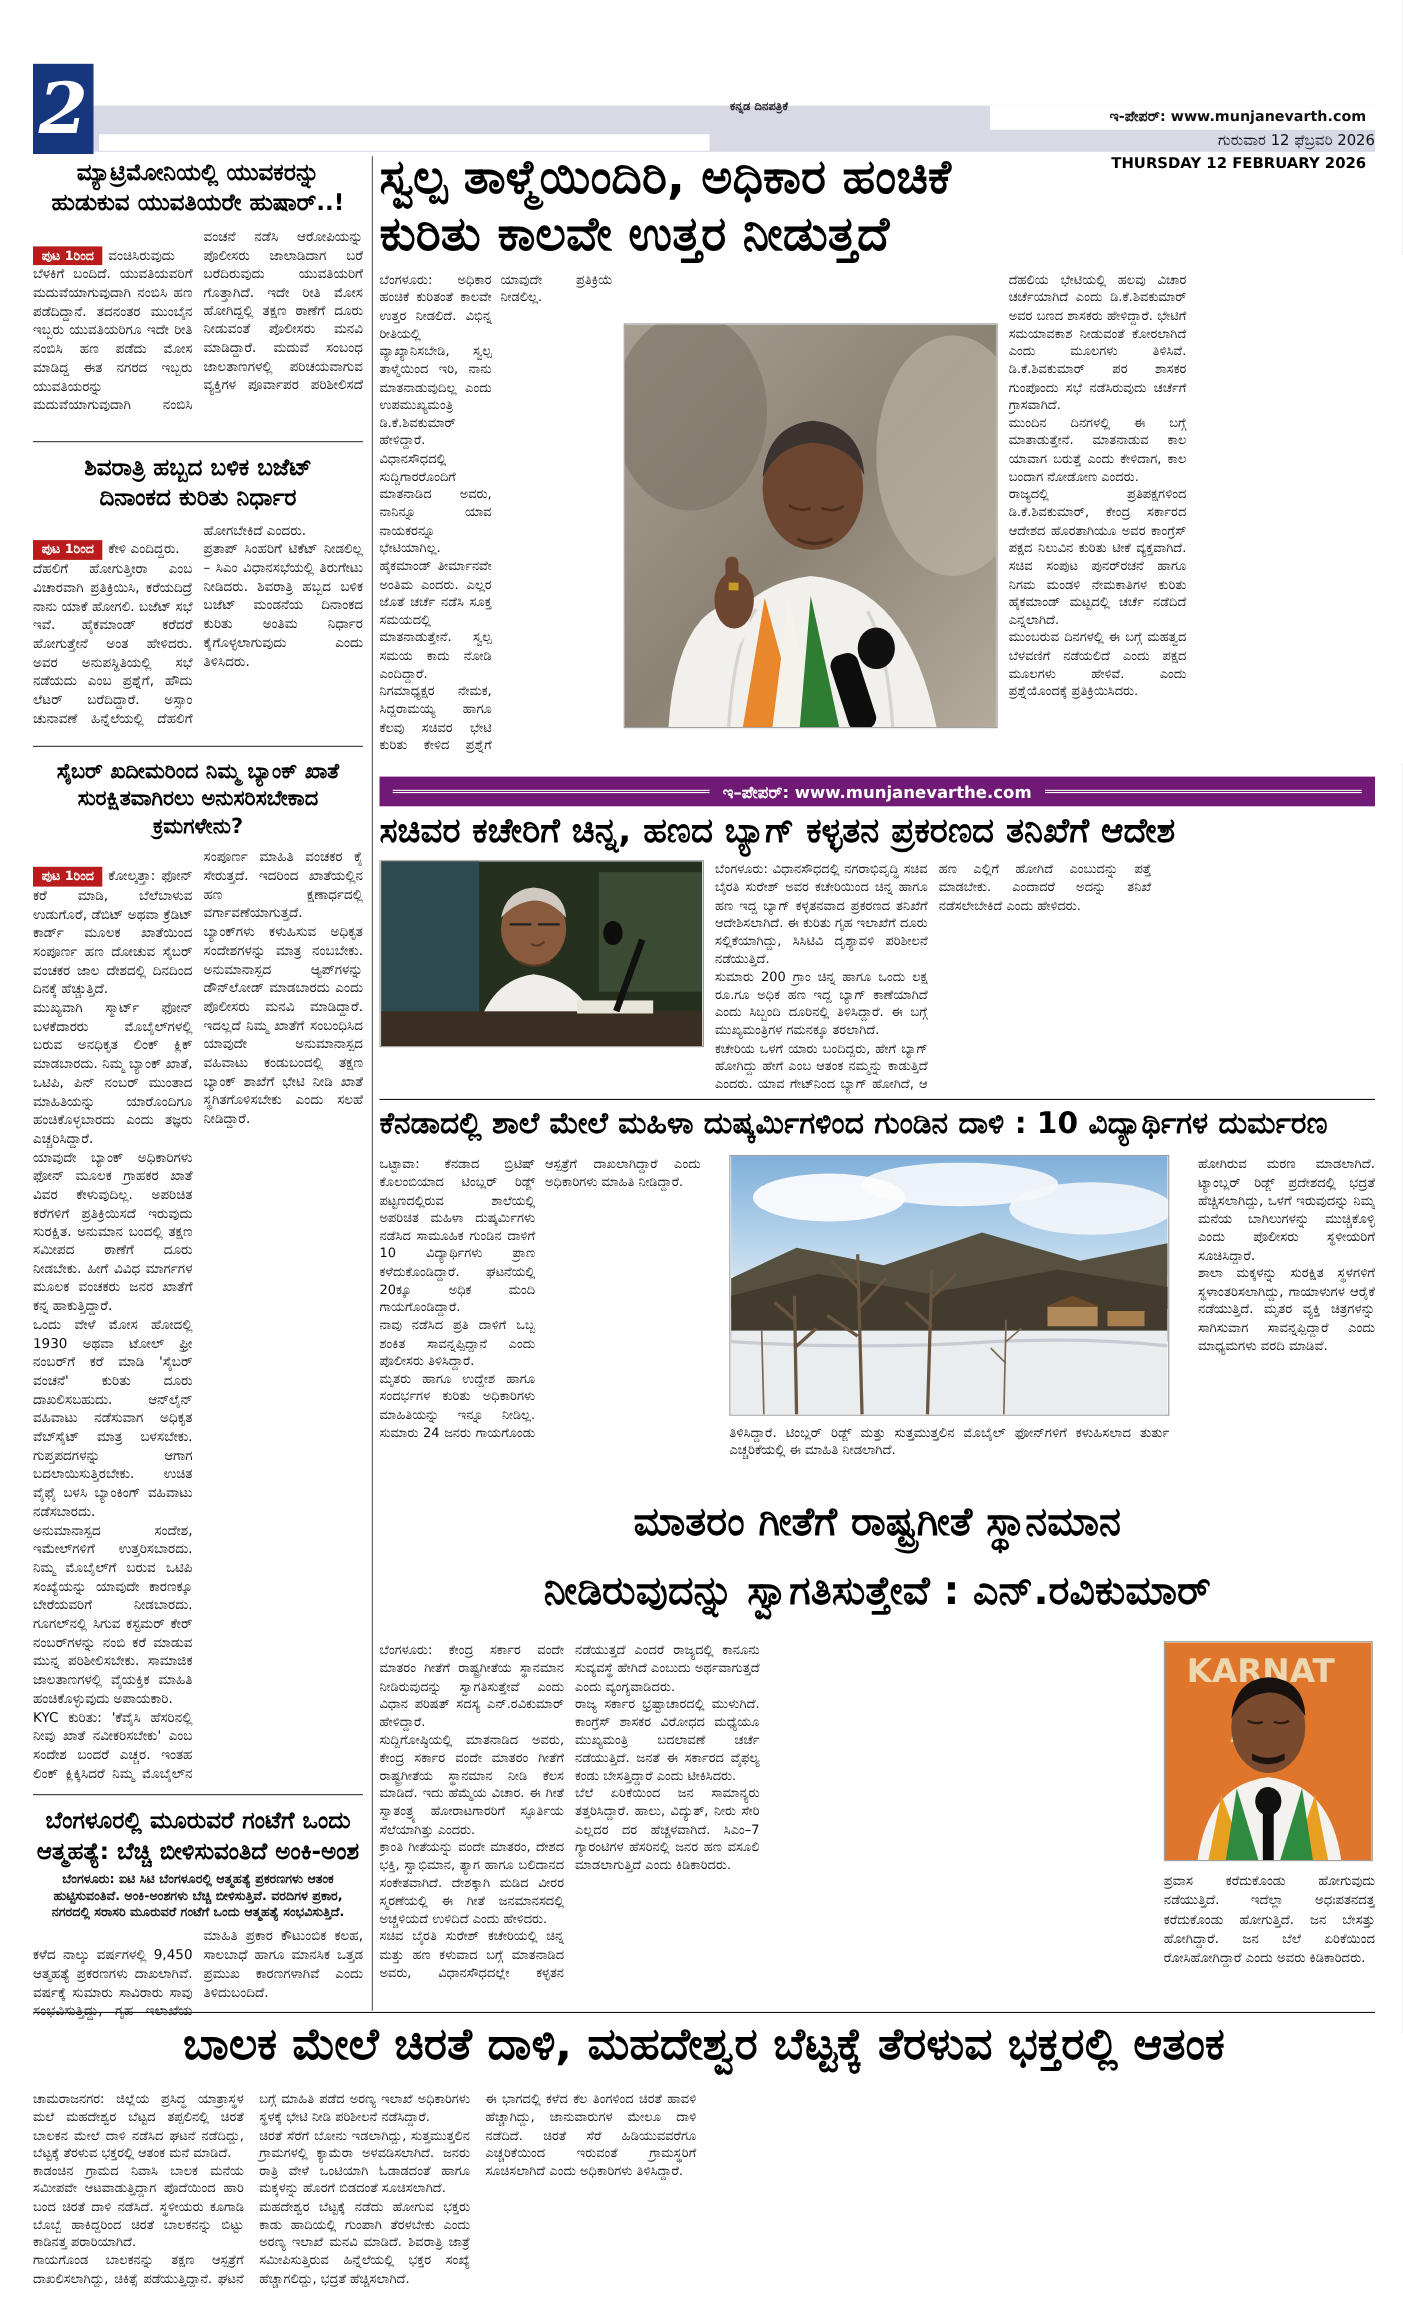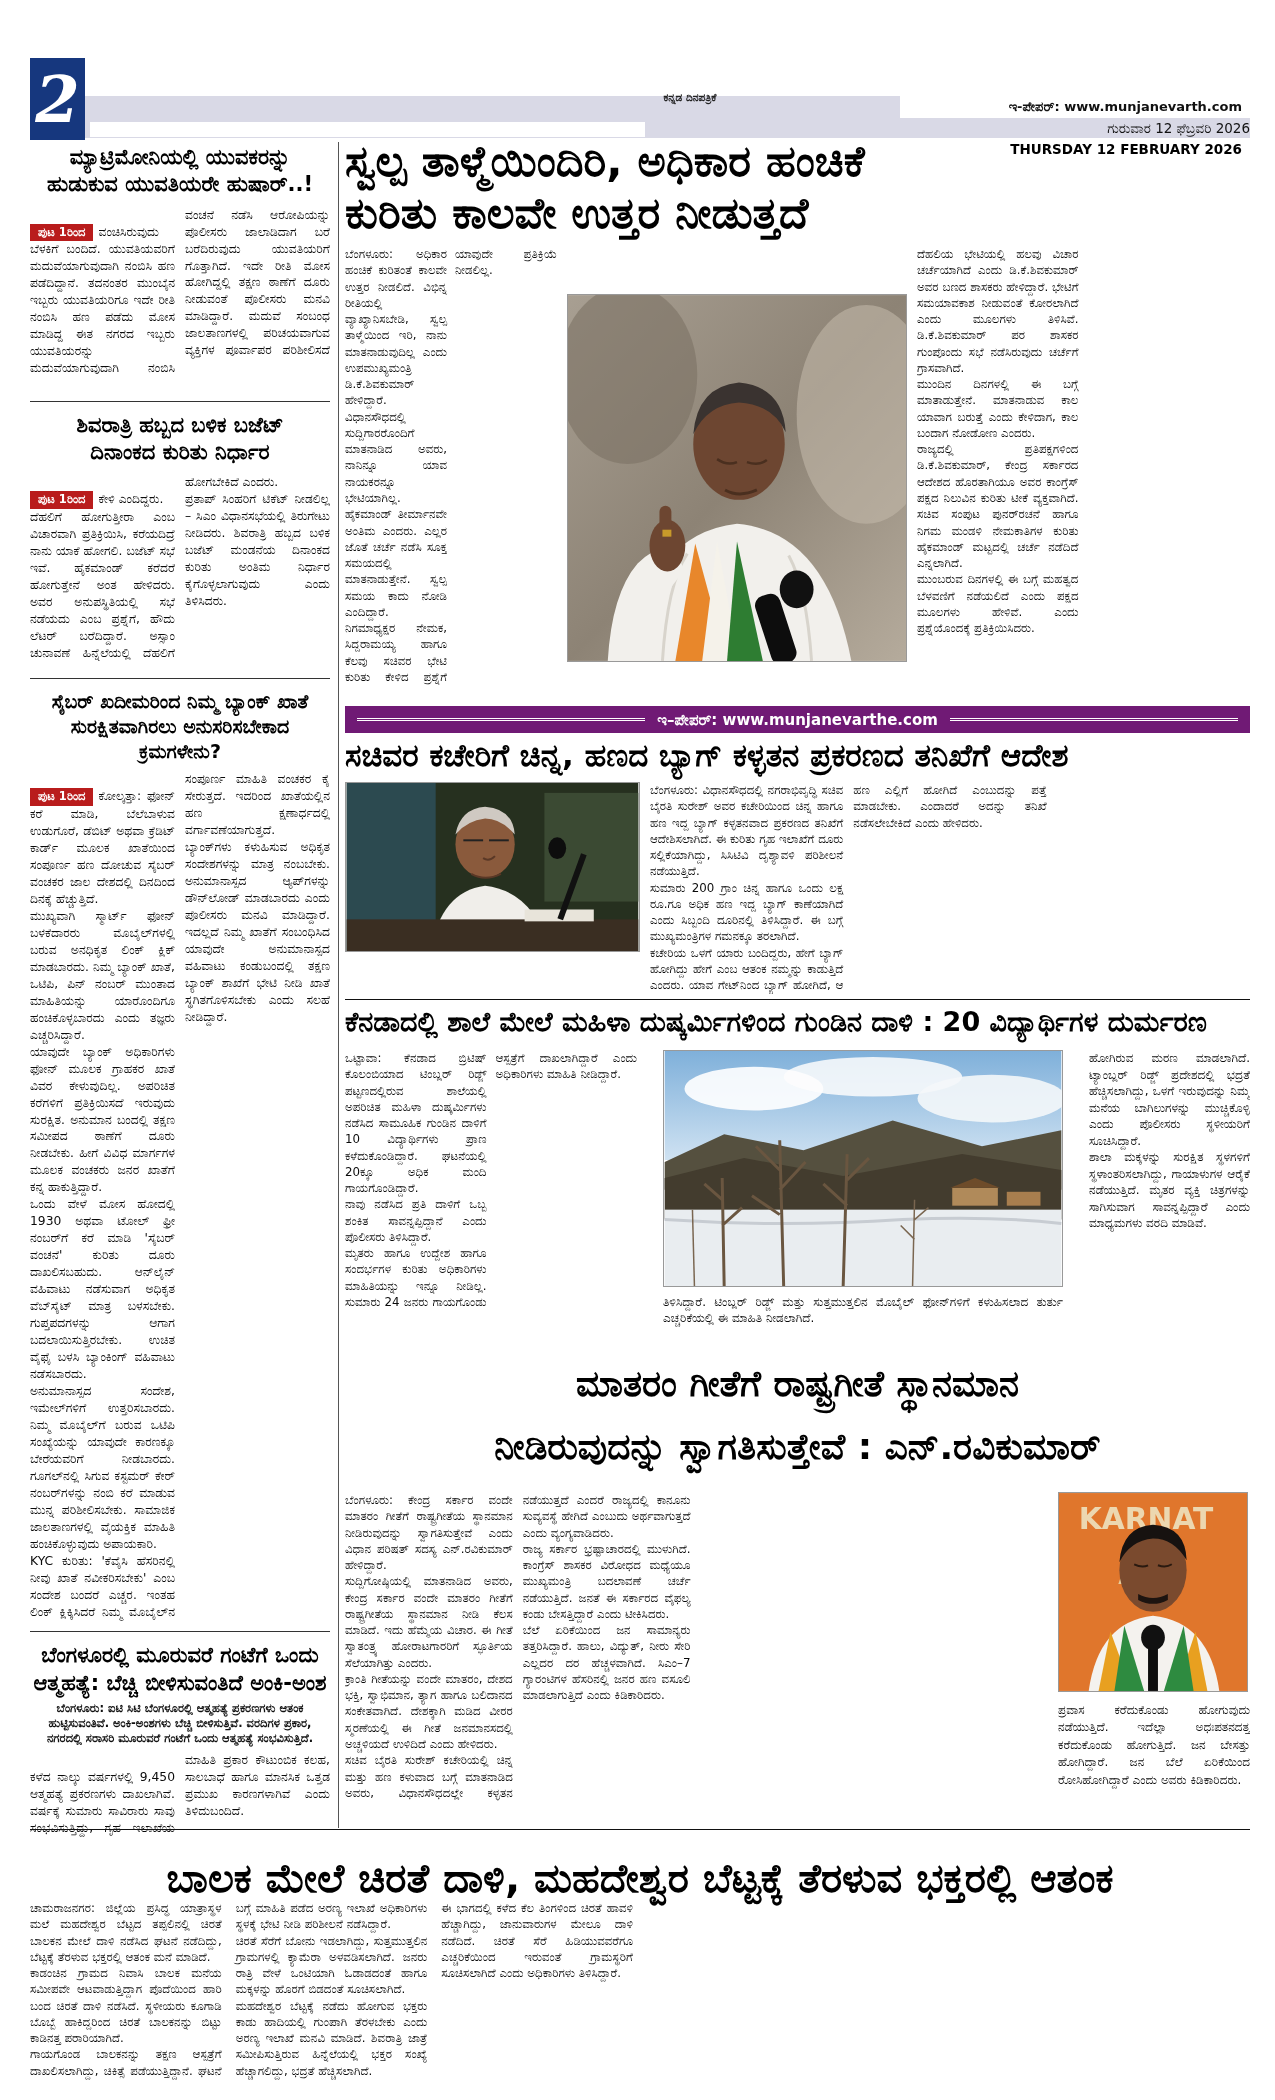--- a/index.html
+++ b/index.html
@@ -59,21 +59,21 @@
   .canada-caption{margin-top:4px;height:44px;font-size:12px;line-height:1.3;}
   .canada-right{flex:1;height:285px;font-size:12px;}
   .anthem-head{position:absolute;left:345px;top:1352px;width:905px;text-align:center;
     font-size:36px;font-weight:bold;line-height:1.75;white-space:pre-line;color:#000;}
   .anthem-row{position:absolute;left:345px;top:1492px;width:905px;display:flex;gap:12px;}
   .anthem-body{flex:1;height:310px;column-count:4;column-gap:10px;font-size:11.8px;}
   .anthem-photo{width:192px;}
   .anthem-caption{margin-top:6px;height:108px;font-size:12px;line-height:1.45;}
   .bottom-hr{position:absolute;left:30px;top:1829px;width:1220px;border-top:1.5px solid #111;}
   .leopard-head{position:absolute;left:30px;top:1836px;width:1220px;text-align:center;
-    font-size:40px;font-weight:bold;color:#000;margin-top:19px;}
+    font-size:40px;font-weight:bold;color:#000;}
   .leopard-body{position:absolute;left:30px;top:1900px;width:1220px;height:183px;
     column-count:6;column-gap:14px;font-size:11.8px;}
   .photo-frame{border:1px solid #999;}
 </style>
 </head>
 <body>
 
 <div class="page">
 
   <div class="band"></div>
@@ -202,21 +202,21 @@
       <rect x="225" y="70" width="6" height="70" transform="rotate(20 228 105)" fill="#111"></rect>
       <ellipse cx="213" cy="66" rx="9" ry="11" fill="#0d0d0d"></ellipse>
     </svg>
     <div class="theft-body kn-body">ಬೆಂಗಳೂರು: ವಿಧಾನಸೌಧದಲ್ಲಿ ನಗರಾಭಿವೃದ್ಧಿ ಸಚಿವ ಬೈರತಿ ಸುರೇಶ್ ಅವರ ಕಚೇರಿಯಿಂದ ಚಿನ್ನ ಹಾಗೂ ಹಣ ಇದ್ದ ಬ್ಯಾಗ್ ಕಳ್ಳತನವಾದ ಪ್ರಕರಣದ ತನಿಖೆಗೆ ಆದೇಶಿಸಲಾಗಿದೆ. ಈ ಕುರಿತು ಗೃಹ ಇಲಾಖೆಗೆ ದೂರು ಸಲ್ಲಿಕೆಯಾಗಿದ್ದು, ಸಿಸಿಟಿವಿ ದೃಶ್ಯಾವಳಿ ಪರಿಶೀಲನೆ ನಡೆಯುತ್ತಿದೆ.
 ಸುಮಾರು 200 ಗ್ರಾಂ ಚಿನ್ನ ಹಾಗೂ ಒಂದು ಲಕ್ಷ ರೂ.ಗೂ ಅಧಿಕ ಹಣ ಇದ್ದ ಬ್ಯಾಗ್ ಕಾಣೆಯಾಗಿದೆ ಎಂದು ಸಿಬ್ಬಂದಿ ದೂರಿನಲ್ಲಿ ತಿಳಿಸಿದ್ದಾರೆ. ಈ ಬಗ್ಗೆ ಮುಖ್ಯಮಂತ್ರಿಗಳ ಗಮನಕ್ಕೂ ತರಲಾಗಿದೆ.
 ಕಚೇರಿಯ ಒಳಗೆ ಯಾರು ಬಂದಿದ್ದರು, ಹೇಗೆ ಬ್ಯಾಗ್ ಹೋಗಿದ್ದು ಹೇಗೆ ಎಂಬ ಆತಂಕ ನಮ್ಮನ್ನು ಕಾಡುತ್ತಿದೆ ಎಂದರು. ಯಾವ ಗೇಟ್‌ನಿಂದ ಬ್ಯಾಗ್ ಹೋಗಿದೆ, ಆ ಹಣ ಎಲ್ಲಿಗೆ ಹೋಗಿದೆ ಎಂಬುದನ್ನು ಪತ್ತೆ ಮಾಡಬೇಕು. ಎಂದಾದರೆ ಅದನ್ನು ತನಿಖೆ ನಡೆಸಲೇಬೇಕಿದೆ ಎಂದು ಹೇಳಿದರು.</div>
   </div>
 
   <div class="hr2"></div>
 
-  <div class="canada-head">ಕೆನಡಾದಲ್ಲಿ ಶಾಲೆ ಮೇಲೆ ಮಹಿಳಾ ದುಷ್ಕರ್ಮಿಗಳಿಂದ ಗುಂಡಿನ ದಾಳಿ : 20 ವಿದ್ಯಾರ್ಥಿಗಳ ದುರ್ಮರಣ</div>
+  <div class="canada-head">ಕೆನಡಾದಲ್ಲಿ ಶಾಲೆ ಮೇಲೆ ಮಹಿಳಾ ದುಷ್ಕರ್ಮಿಗಳಿಂದ ಗುಂಡಿನ ದಾಳಿ : 10 ವಿದ್ಯಾರ್ಥಿಗಳ ದುರ್ಮರಣ</div>
   <div class="canada-row">
     <div class="canada-left kn-body">ಒಟ್ಟಾವಾ: ಕೆನಡಾದ ಬ್ರಿಟಿಷ್ ಕೊಲಂಬಿಯಾದ ಟಿಂಬ್ಲರ್ ರಿಡ್ಜ್ ಪಟ್ಟಣದಲ್ಲಿರುವ ಶಾಲೆಯಲ್ಲಿ ಅಪರಿಚಿತ ಮಹಿಳಾ ದುಷ್ಕರ್ಮಿಗಳು ನಡೆಸಿದ ಸಾಮೂಹಿಕ ಗುಂಡಿನ ದಾಳಿಗೆ 10 ವಿದ್ಯಾರ್ಥಿಗಳು ಪ್ರಾಣ ಕಳೆದುಕೊಂಡಿದ್ದಾರೆ. ಘಟನೆಯಲ್ಲಿ 20ಕ್ಕೂ ಅಧಿಕ ಮಂದಿ ಗಾಯಗೊಂಡಿದ್ದಾರೆ.
 ನಾವು ನಡೆಸಿದ ಪ್ರತಿ ದಾಳಿಗೆ ಒಬ್ಬ ಶಂಕಿತ ಸಾವನ್ನಪ್ಪಿದ್ದಾನೆ ಎಂದು ಪೊಲೀಸರು ತಿಳಿಸಿದ್ದಾರೆ.
 ಮೃತರು ಹಾಗೂ ಉದ್ದೇಶ ಹಾಗೂ ಸಂದರ್ಭಗಳ ಕುರಿತು ಅಧಿಕಾರಿಗಳು ಮಾಹಿತಿಯನ್ನು ಇನ್ನೂ ನೀಡಿಲ್ಲ. ಸುಮಾರು 24 ಜನರು ಗಾಯಗೊಂಡು ಆಸ್ಪತ್ರೆಗೆ ದಾಖಲಾಗಿದ್ದಾರೆ ಎಂದು ಅಧಿಕಾರಿಗಳು ಮಾಹಿತಿ ನೀಡಿದ್ದಾರೆ.</div>
     <div class="canada-center">
       <svg class="photo-frame" width="400" height="237" viewBox="0 0 400 237">
         <defs>
           <linearGradient id="sky" x1="0" y1="0" x2="0" y2="1">
             <stop offset="0" stop-color="#7fb0da"></stop>
               <stop offset="1" stop-color="#cfe2f2"></stop>

